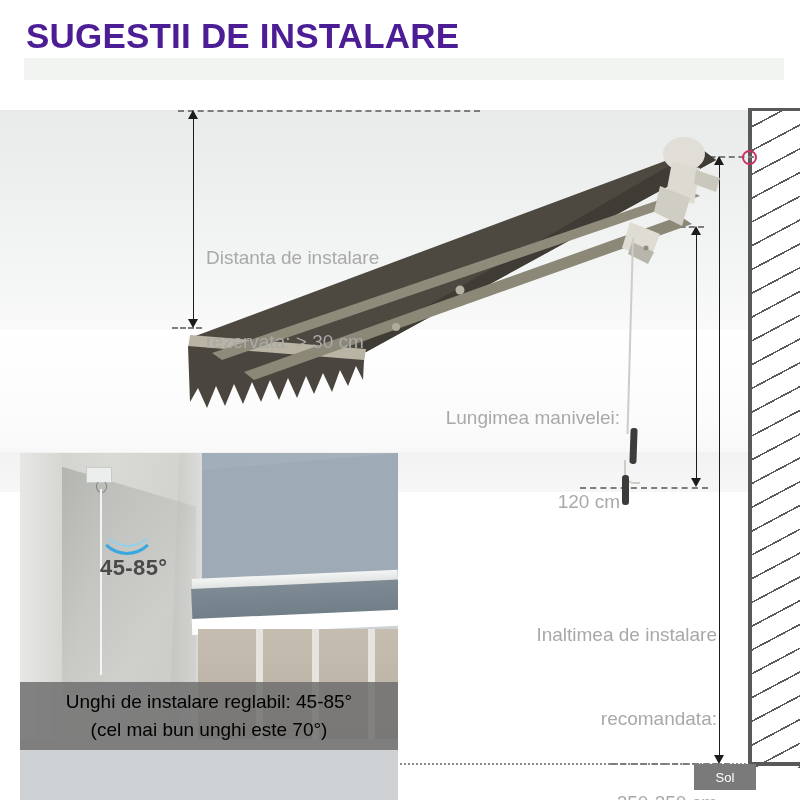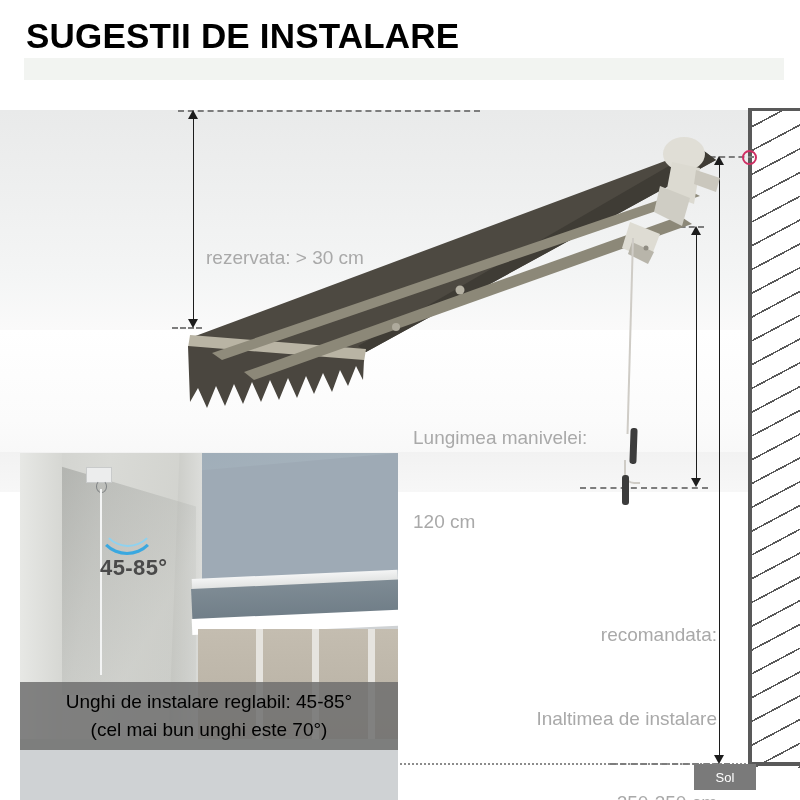--- a/index.html
+++ b/index.html
@@ -25,21 +25,21 @@
     background:linear-gradient(180deg,#ffffff 0%, #fbfbfb 60%, #f6f6f6 100%);
   }
   .band-low2{
     position:absolute;left:0;top:452px;width:800px;height:40px;
     background:linear-gradient(180deg,#f2f2f2 0%, #f7f7f7 100%);
   }
 
   
   .title{
     position:absolute;left:26px;top:16px;
-    font-size:35px;font-weight:bold;color:#000000;
+    font-size:35px;font-weight:bold;color:#4c1d95;
     letter-spacing:0.2px;white-space:nowrap;
   }
 
   
   .wall-outer{position:absolute;left:748px;top:108px;width:52px;height:660px;overflow:hidden;}
   .wall-face{
     position:absolute;left:0;top:0;width:52px;height:660px;
     background:
       repeating-linear-gradient(-28deg,
         #595959 0px,#595959 1.6px,
@@ -84,21 +84,21 @@
 
   
   .pink-marker{
     position:absolute;left:742px;top:150px;width:11px;height:11px;
     border:2.5px solid #cf2e63;border-radius:50%;background:transparent;
   }
 
   
   .note{position:absolute;color:#a9a9a9;font-size:19px;line-height:28px;white-space:pre;}
   .note-distance{left:206px;top:188px;}
-  .note-crank   {left:413px;top:368px;width:207px;}
+  .note-crank   {left:413px;top:348px;text-align:right;width:207px;}
   .note-height  {left:489px;top:565px;text-align:right;width:228px;}
 
   
   .awning{position:absolute;left:160px;top:130px;width:560px;height:290px;}
 
   
   .crank{position:absolute;left:620px;top:238px;width:40px;height:250px;}
   .crank-rod{
     position:absolute;left:12px;top:0;width:2px;height:196px;
     background:#cfccc6;transform:rotate(1.6deg);transform-origin:top center;
@@ -285,31 +285,32 @@
   </div>
 
   <div class="crank">
     <div class="crank-rod"></div>
     <div class="crank-grip1"></div>
     <div class="crank-bend"></div>
     <div class="crank-grip2"></div>
   </div>
 
   <div class="note note-distance">
+    <div>Distanta de instalare</div>
     <div>rezervata: &gt; 30 cm</div>
   </div>
 
   <div class="note note-crank">
     <div>Lungimea manivelei:</div>
     <div>120 cm</div>
   </div>
 
   <div class="note note-height">
+    <div>Inaltimea de instalare</div>
     <div>recomandata:</div>
-    <div>Inaltimea de instalare</div>
     <div>250-350 cm</div>
   </div>
 
   <div class="inset">
     <div class="inset-sky"></div>
     <div class="inset-sky2"></div>
     <div class="inset-wall"></div>
     <div class="inset-corner"></div>
     <div class="inset-wall-shade"></div>
     <div class="inset-wall-left"></div>

